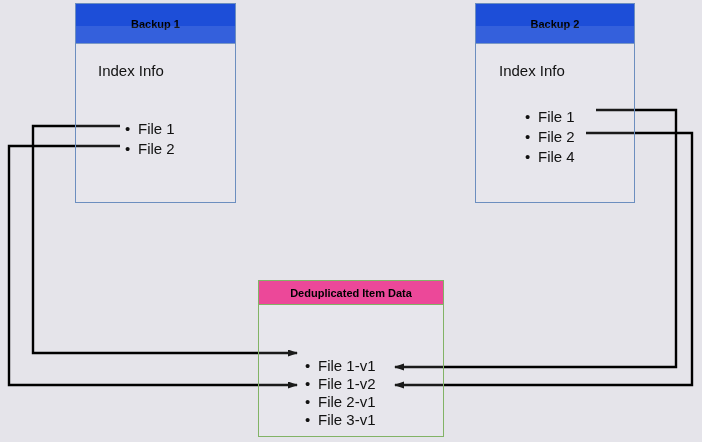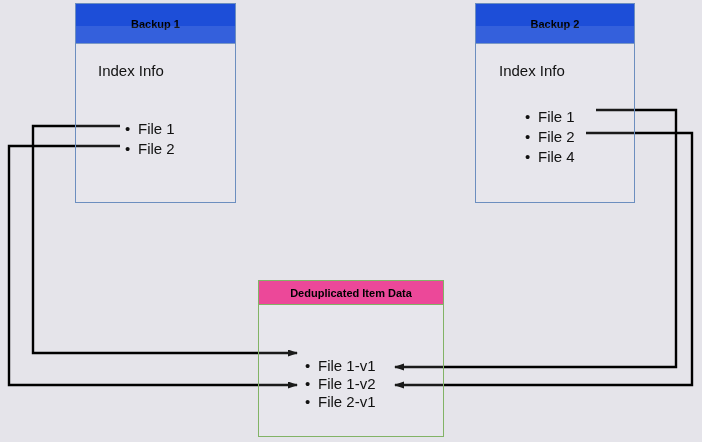--- a/index.html
+++ b/index.html
@@ -100,17 +100,18 @@
     </div>
   </div>
 
   <div class="box green-box" style="left:258px; top:280px; width:186px; height:157px;">
     <div class="box-header">Deduplicated Item Data</div>
     <div class="box-body">
       <ul class="file-list dedup-list" style="left:46px; top:52px;">
         <li>File 1-v1</li>
         <li>File 1-v2</li>
         <li>File 2-v1</li>
+        <li>File 3-v1</li>
       </ul>
     </div>
   </div>
 
 </div>
 
 </body></html>

